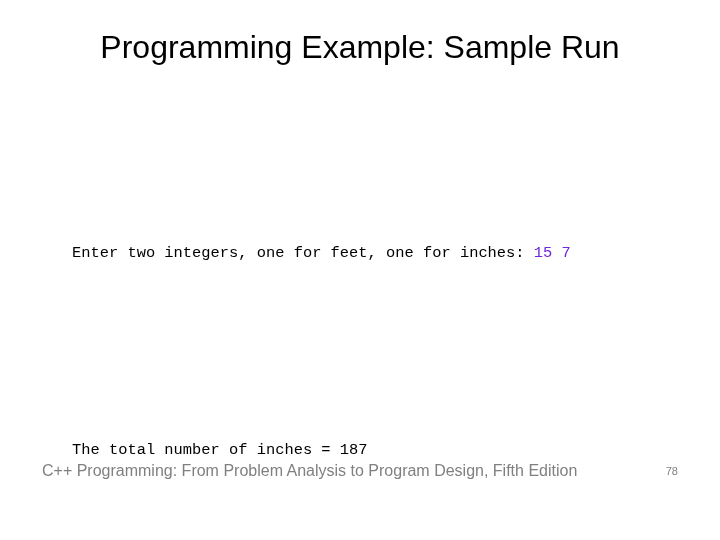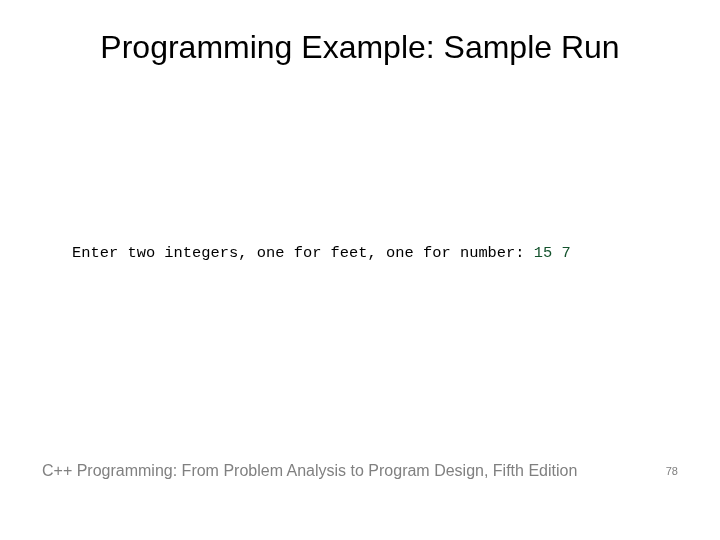--- a/index.html
+++ b/index.html
@@ -52,21 +52,21 @@
     line-height: 22px;
     color: #000000;
     margin: 0;
   }
   .console-spacer {
     height: 21px;
     line-height: 21px;
     font-size: 1px;
   }
   .input-echo {
-    color: #14532d;
+    color: #6d28d9;
   }
   .footer {
     position: absolute;
     left: 42px;
     bottom: 22px;
     font-family: "Liberation Sans", sans-serif;
     font-size: 16px;
     line-height: 14px;
     color: #808080;
     white-space: nowrap;
@@ -84,25 +84,26 @@
 </style>
 </head>
 <body>
 
 <div class="slide">
 
   <h1 class="slide-title">Programming Example: Sample Run</h1>
 
   <div class="console-block">
 
-    <div class="console-line"><span>Enter two integers, one for feet, one for number: </span><span class="input-echo">15 7</span></div>
+    <div class="console-line"><span>Enter two integers, one for feet, one for inches: </span><span class="input-echo">15 7</span></div>
 
     <div class="console-spacer">&nbsp;</div>
 
 
+    <div class="console-line">The total number of inches = 187</div>
 
     
 
   </div>
 
   <div class="footer">C++ Programming: From Problem Analysis to Program Design, Fifth Edition</div>
 
   <div class="page-number">78</div>
 
 </div>

